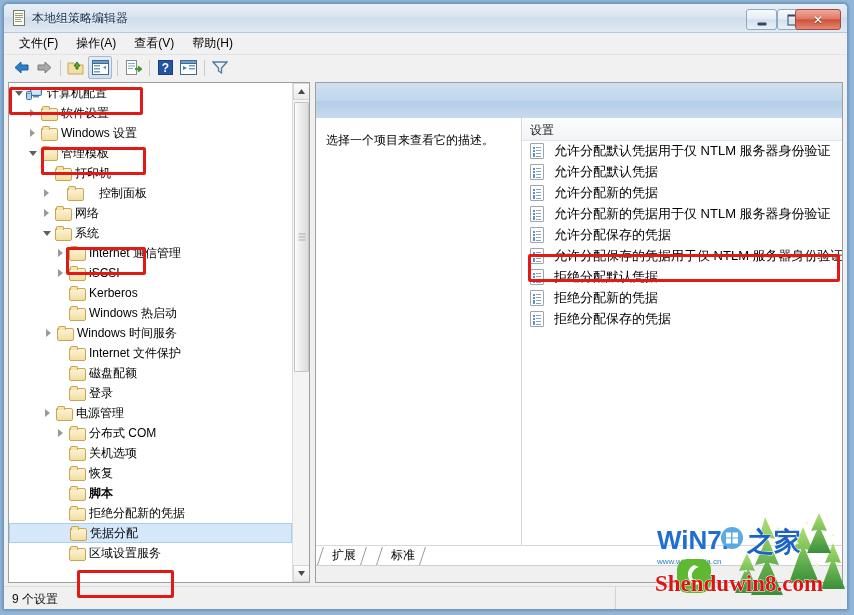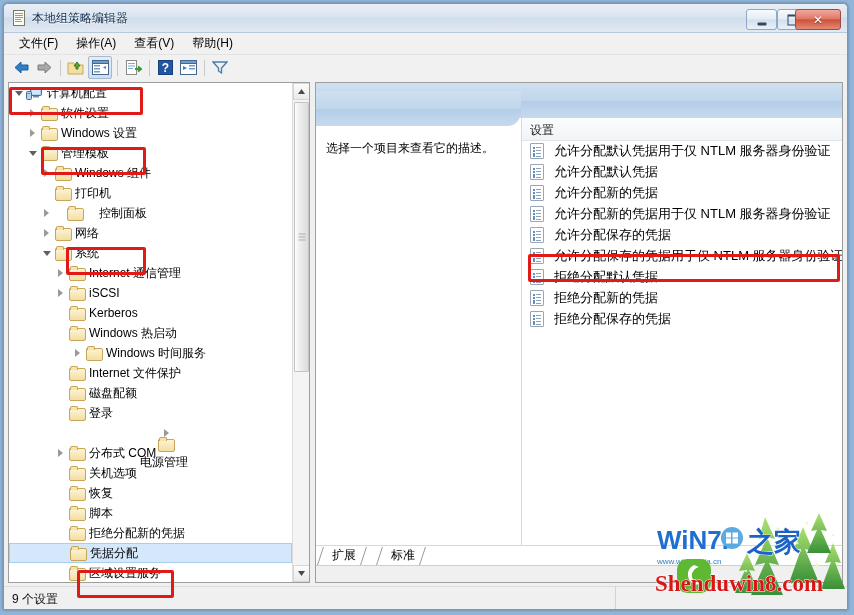--- a/index.html
+++ b/index.html
@@ -137,21 +137,21 @@
     position:absolute;left:311px;top:3px;right:4px;bottom:4px;
     background:#fff;border:1px solid #9e9e9e;box-sizing:border-box;overflow:hidden;
   }
   #rp-header{
     position:absolute;left:0;top:0;right:0;height:35px;
     background:linear-gradient(to bottom,#cfe0f0 0%,#bfd6ec 50%,#b3cde8 51%,#c6daee 100%);
   }
   #rp-header .hdr-icon{position:absolute;left:12px;top:10px;width:17px;height:14px;}
   #rp-header .hdr-text{position:absolute;left:38px;top:10px;font-size:12px;color:#12395e;}
   #rp-leftcol{
-    position:absolute;left:0;top:43px;width:205px;bottom:36px;
+    position:absolute;left:0;top:35px;width:205px;bottom:36px;
     background:#fff;
   }
   #rp-leftcol .capcurve{
     position:absolute;left:0;top:-35px;width:205px;height:35px;
     background:linear-gradient(to bottom,#cfe0f0 0%,#bfd6ec 50%,#b3cde8 51%,#c6daee 100%);
     border-bottom-right-radius:14px;
   }
   #rp-desc{position:absolute;left:10px;top:14px;width:190px;font-size:12px;color:#000;line-height:16px;}
   #rp-divider{position:absolute;left:205px;top:35px;width:1px;bottom:36px;background:#d8d8d8;}
   #rp-listcol{position:absolute;left:206px;top:35px;right:0;bottom:36px;overflow:hidden;}
@@ -360,29 +360,20 @@
           <div class="trow" style="padding-left: 18px;">
             <span class="tw open">
               <span class="arrow"></span>
             </span>
             <span class="ticon">
               <span class="folder"></span>
             </span>
             <span class="tlabel">管理模板</span>
           </div>
           <div class="trow" style="padding-left: 32px;">
-            <span class="tw">
-              <span class="arrow"></span>
-            </span>
-            <span class="ticon">
-              <span class="folder"></span>
-            </span>
-            <span class="tlabel">Windows 组件</span>
-          </div>
-          <div class="trow" style="padding-left: 32px;">
             <span class="tw"></span>
             <span class="ticon">
               <span class="folder"></span>
             </span>
             <span class="tlabel">打印机</span>
           </div>
           <div class="trow" style="padding-left: 32px; gap: 12px;">
             <span class="tw">
               <span class="arrow"></span>
             </span>
@@ -434,21 +425,21 @@
             </span>
             <span class="tlabel">Kerberos</span>
           </div>
           <div class="trow" style="padding-left: 46px;">
             <span class="tw"></span>
             <span class="ticon">
               <span class="folder"></span>
             </span>
             <span class="tlabel">Windows 热启动</span>
           </div>
-          <div class="trow" style="padding-left: 46px; margin-left: 17px;">
+          <div class="trow" style="padding-left: 34px;">
             <span class="tw">
               <span class="arrow"></span>
             </span>
             <span class="ticon">
               <span class="folder"></span>
             </span>
             <span class="tlabel">Windows 时间服务</span>
           </div>
           <div class="trow" style="padding-left: 46px;">
             <span class="tw"></span>
@@ -464,21 +455,21 @@
             </span>
             <span class="tlabel">磁盘配额</span>
           </div>
           <div class="trow" style="padding-left: 46px;">
             <span class="tw"></span>
             <span class="ticon">
               <span class="folder"></span>
             </span>
             <span class="tlabel">登录</span>
           </div>
-          <div class="trow" style="padding-left: 33px; flex-direction: column;">
+          <div class="trow" style="padding-left: 33px;">
             <span class="tw">
               <span class="arrow"></span>
             </span>
             <span class="ticon">
               <span class="folder"></span>
             </span>
             <span class="tlabel">电源管理</span>
           </div>
           <div class="trow" style="padding-left: 46px;">
             <span class="tw">
@@ -496,21 +487,21 @@
             </span>
             <span class="tlabel">关机选项</span>
           </div>
           <div class="trow" style="padding-left: 46px;">
             <span class="tw"></span>
             <span class="ticon">
               <span class="folder"></span>
             </span>
             <span class="tlabel">恢复</span>
           </div>
-          <div class="trow" style="padding-left: 46px;">
+          <div class="trow" style="padding-left: 46px; font-weight: bold;">
             <span class="tw"></span>
             <span class="ticon">
               <span class="folder"></span>
             </span>
             <span class="tlabel">脚本</span>
           </div>
           <div class="trow" style="padding-left: 46px;">
             <span class="tw"></span>
             <span class="ticon">
               <span class="folder"></span>

